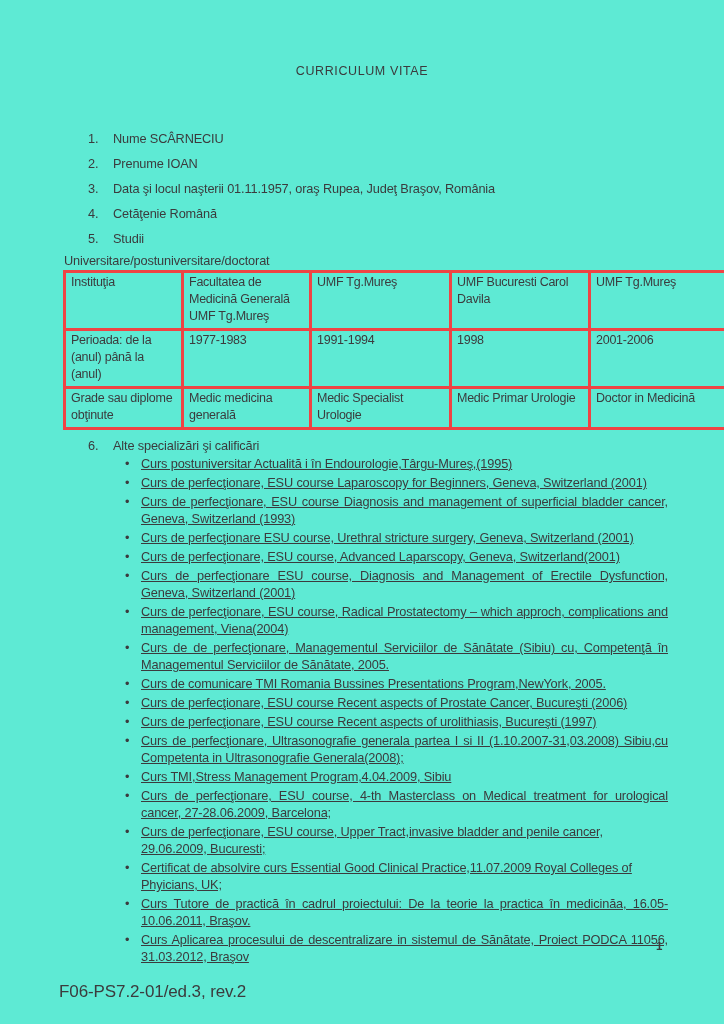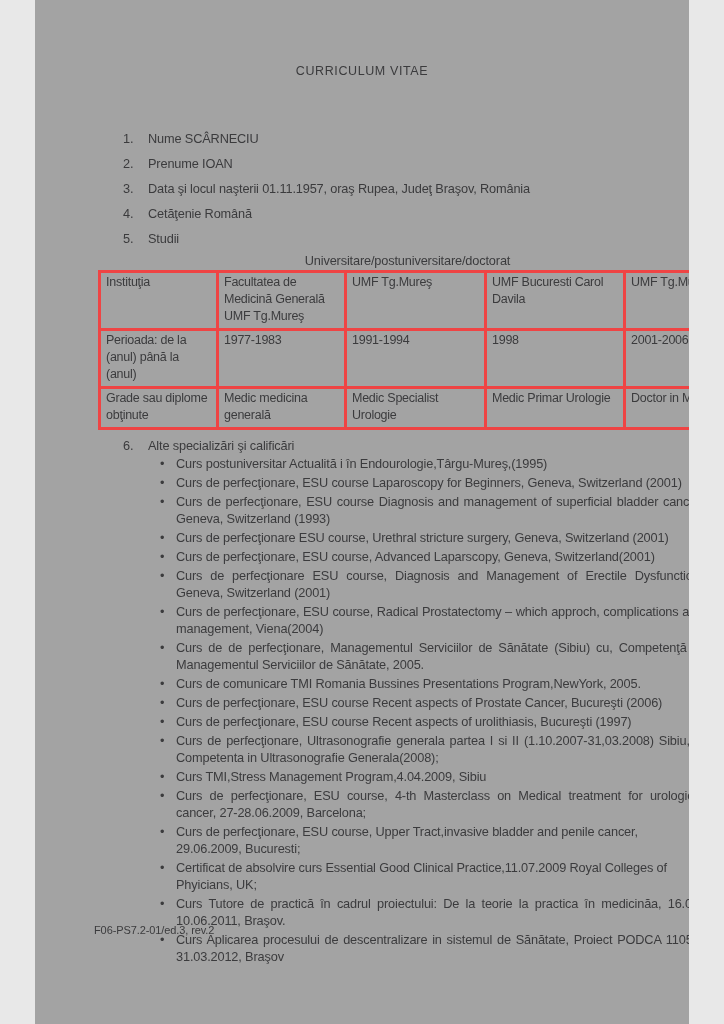--- a/index.html
+++ b/index.html
@@ -1,21 +1,21 @@
 <!DOCTYPE html>
 <html><head>
 <meta charset="utf-8">
 <style>
   html, body { margin: 0; padding: 0; background: #e8e8e8; }
   .page {
     position: relative;
-    width: 654px;
+    width: 724px;
     height: 1024px;
     margin: 0 auto;
-    background: #a3a3a3;
+    background: #5eead4;
     font-family: "Liberation Sans", sans-serif;
     color: #3b3b3d;
     overflow: hidden;
   }
   .title {
     position: absolute;
     top: 64px;
     left: 0;
     width: 100%;
     text-align: center;
@@ -28,21 +28,21 @@
     top: 131px;
     left: 63px;
     width: 618px;
     font-size: 12.75px;
     letter-spacing: -0.15px;
     line-height: 16px;
   }
   .num-item { display: flex; margin-bottom: 9px; padding-left: 25px; }
   .num-item .num { width: 25px; flex: none; }
   .num-item .txt { flex: 1; }
-  .studies-subtitle { margin: 6px 0 1px 1px; text-align: center; }
+  .studies-subtitle { margin: 6px 0 1px 1px; }
   table.edu {
     border-collapse: collapse;
     width: 618px;
     table-layout: fixed;
     font-size: 12.5px;
     letter-spacing: -0.25px;
     line-height: 17px;
     color: #3b3b3d;
   }
   table.edu td {
@@ -52,38 +52,39 @@
   }
   .c1 { width: 105px; } .c2 { width: 115px; } .c3 { width: 127px; }
   .c4 { width: 126px; } .c5 { width: 134px; }
   .section6 { margin-top: 8px; margin-bottom: 0; }
   ul.bullets {
     margin: 1px 0 4px 0;
     padding: 0 0 0 78px;
     list-style: none;
     width: 527px;
     box-sizing: content-box;
+    text-decoration: underline;
   }
   ul.bullets li {
     position: relative;
     line-height: 17px;
     margin-bottom: 2px;
   }
   ul.bullets li::before {
     content: "\2022";
     position: absolute;
     left: -16px;
     top: 0;
   }
   ul.bullets li.justify { text-align: justify; }
   .footer-code {
     position: absolute;
     left: 59px;
-    top: 924px;
-    font-size: 11px;
+    top: 982px;
+    font-size: 17px;
     letter-spacing: -0.1px;
   }
   .page-number {
     position: absolute;
     left: 656px;
     top: 940px;
     font-size: 11.5px;
     font-weight: 600;
   }
 </style>

